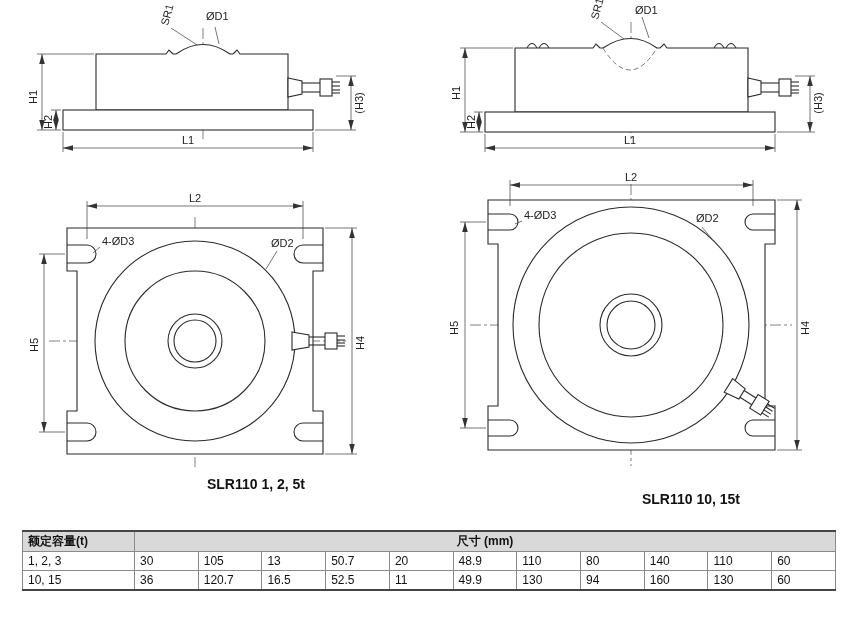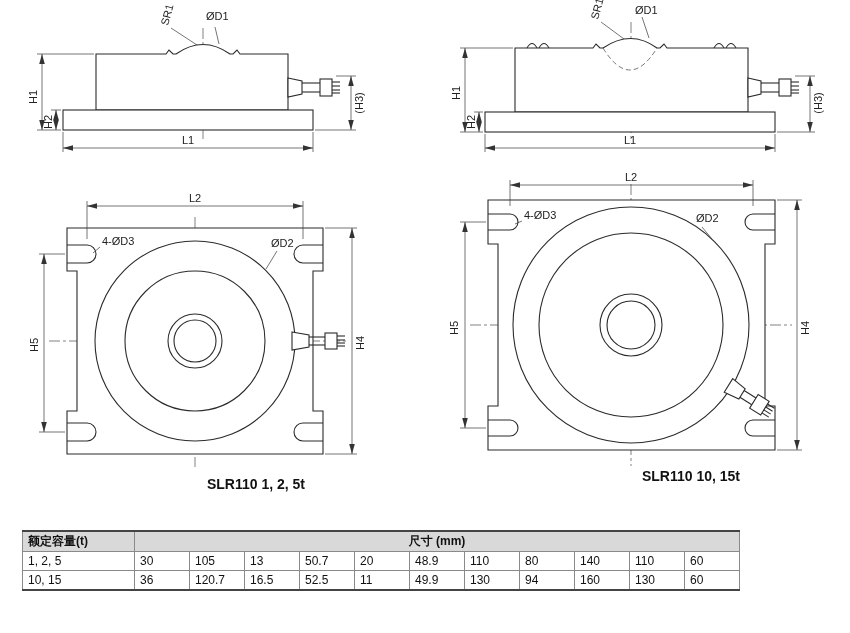--- a/index.html
+++ b/index.html
@@ -8,21 +8,21 @@
   .page svg{position:absolute;overflow:visible;}
   svg text{font-family:"Liberation Sans",sans-serif;font-size:11px;fill:#222;}
   .ol{fill:#ffffff;stroke:#2b2b2b;stroke-width:1.1;}
   .ln{fill:none;stroke:#2b2b2b;stroke-width:1.1;}
   .thin{fill:none;stroke:#3a3a3a;stroke-width:0.7;}
   .dim{fill:none;stroke:#3a3a3a;stroke-width:0.7;}
   .cl{fill:none;stroke:#4a4a4a;stroke-width:0.7;stroke-dasharray:11 3 3 3;}
   .hid{fill:none;stroke:#555555;stroke-width:0.8;stroke-dasharray:5 3;}
   .caption{position:absolute;width:220px;text-align:right;font-weight:bold;
            font-size:14px;color:#111;}
-  table.dims{position:absolute;left:22px;top:530px;width:718px;border-collapse:collapse;
+  table.dims{position:absolute;left:22px;top:530px;width:814px;border-collapse:collapse;
              table-layout:fixed;font-size:12px;color:#111;
              border-top:2px solid #444;border-bottom:2px solid #444;border-radius:18px;}
   .dims th,.dims td{border:1px solid #8a8a8a;height:18px;padding:0 5px;
                     font-weight:normal;overflow:hidden;white-space:nowrap;}
   .dims tr.hdr1 th{background:#d9d9d9;font-weight:bold;height:19px;}
   .dims th.cap,.dims td.cap{text-align:left;}
   .dims col.capcol{width:112px;}
 </style>
 </head>
 <body>
@@ -205,36 +205,36 @@
       <line class="dim" x1="25" y1="50" x2="25" y2="256" marker-start="url(#arD)" marker-end="url(#arD)"></line>
       <text text-anchor="middle" transform="translate(18,156) rotate(-90)">H5</text>
       <line class="thin" x1="337" y1="28" x2="362" y2="28"></line>
       <line class="thin" x1="337" y1="278" x2="362" y2="278"></line>
       <line class="dim" x1="357" y1="28" x2="357" y2="278" marker-start="url(#arD)" marker-end="url(#arD)"></line>
       <text text-anchor="middle" transform="translate(369,156) rotate(-90)">H4</text>
     </g>
   </svg>
 
   <div class="caption" style="left:85px;top:476px">SLR110 1, 2, 5t</div>
-  <div class="caption" style="left:520px;top:468px">SLR110 10, 15t</div>
+  <div class="caption" style="left:520px;top:491px">SLR110 10, 15t</div>
 
   <table class="dims">
     <colgroup>
         <col class="capcol">
         <col span="11">
       </colgroup>
     <thead>
       <tr class="hdr1">
         <th class="cap">额定容量(t)</th>
         <th colspan="11">尺寸 (mm)</th>
       </tr>
     </thead>
     <tbody>
       <tr>
-        <td class="cap">1, 2, 5</td>
+        <td class="cap">1, 2, 3</td>
         <td>30</td>
         <td>105</td>
         <td>13</td>
         <td>50.7</td>
         <td>20</td>
         <td>48.9</td>
         <td>110</td>
         <td>80</td>
         <td>140</td>
         <td>110</td>

